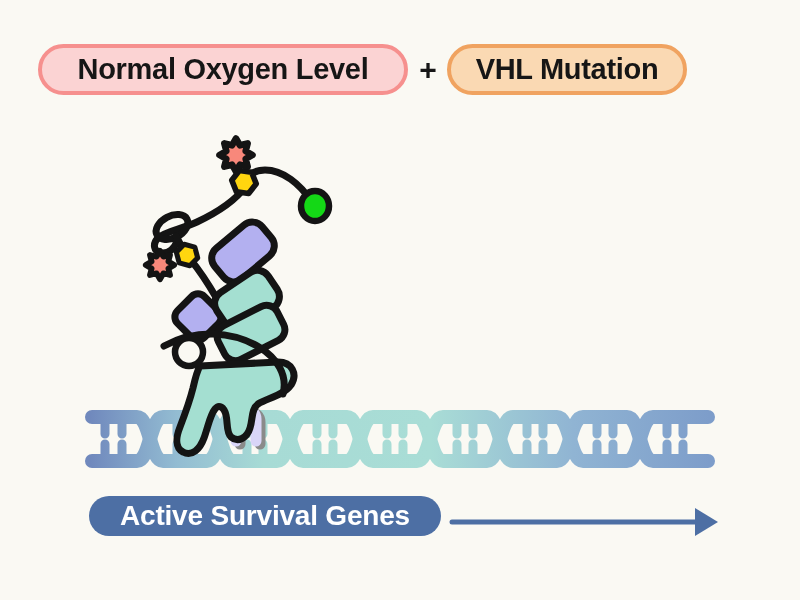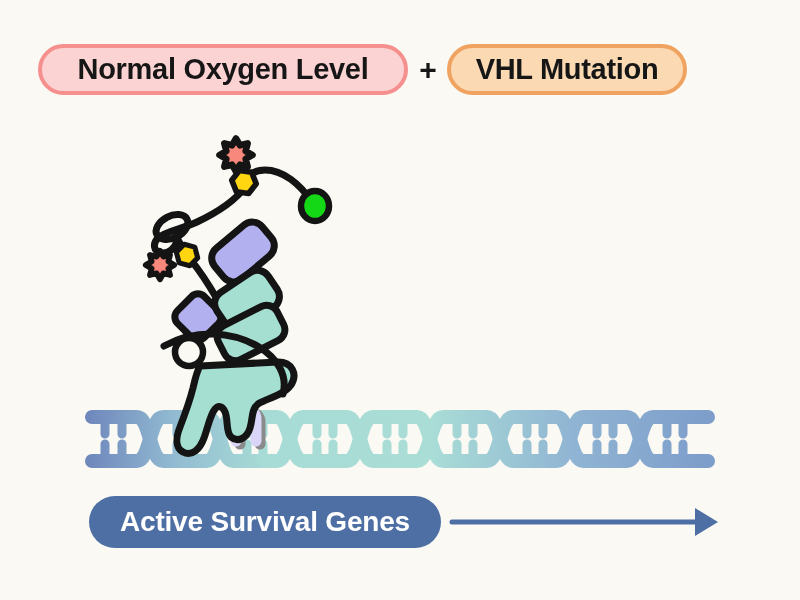--- a/index.html
+++ b/index.html
@@ -16,21 +16,21 @@
     border-radius:28px;font-weight:bold;color:#161616;
     letter-spacing:-0.3px;white-space:nowrap;
   }
   .pill-left{left:38px;top:44px;width:370px;height:51px;
     background:#FBD3D3;border:4px solid #F6908E;font-size:29px;}
   .plus{position:absolute;left:409px;top:44px;width:38px;height:51px;
     display:flex;align-items:center;justify-content:center;
     font-size:30px;font-weight:bold;color:#161616;}
   .pill-right{left:447px;top:44px;width:240px;height:51px;
     background:#FAD9B3;border:4px solid #F0A360;font-size:29px;}
-  .pill-result{left:89px;top:496px;width:352px;height:52px;
+  .pill-result{left:89px;top:496px;width:352px;height:40px;
     background:#4D6FA4;color:#FFFFFF;font-size:28px;letter-spacing:-0.2px;}
 </style>
 </head>
 <body>
 
 <div class="canvas">
 
   <svg class="svg-layer" viewBox="0 0 800 600">
     <defs>
       <linearGradient id="dnaGrad" gradientUnits="userSpaceOnUse" x1="90" y1="0" x2="710" y2="0">

